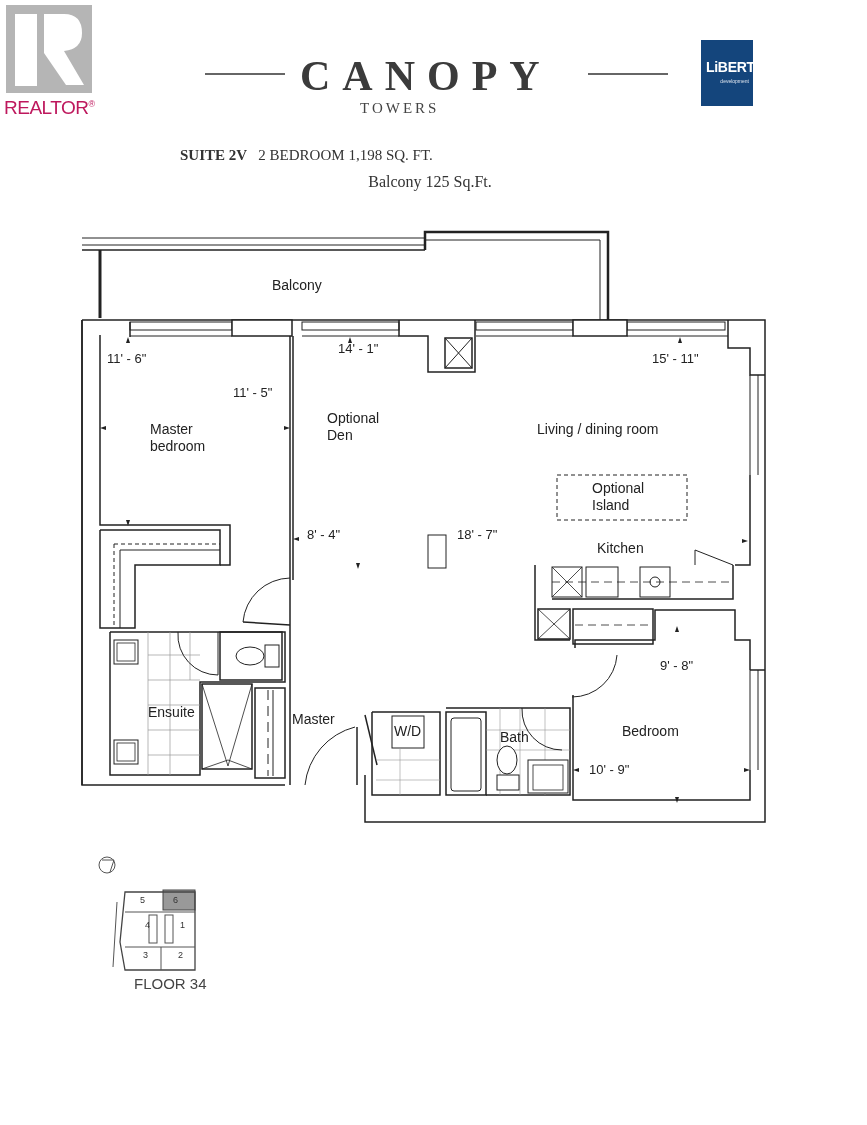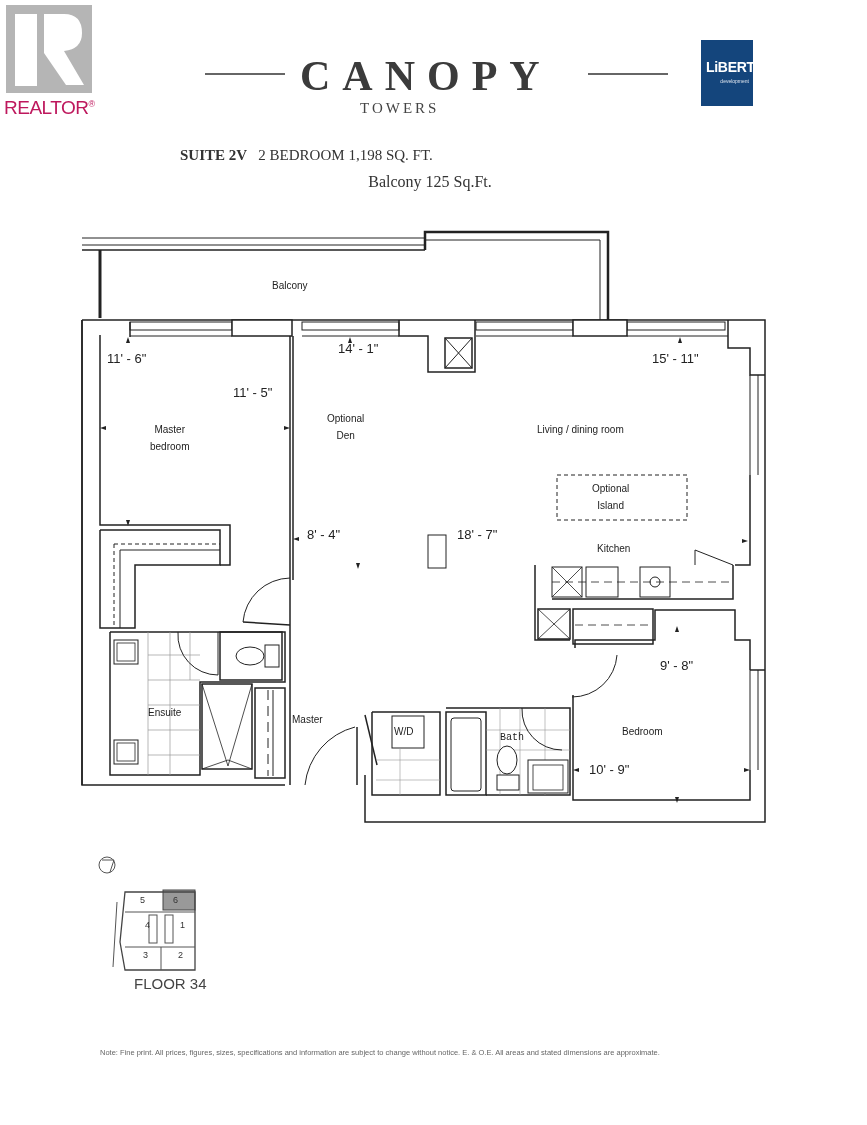--- a/index.html
+++ b/index.html
@@ -14,21 +14,21 @@
   .brand-line{position:absolute;height:2px;background:#666;top:73px;}
   .brand-title{position:absolute;left:300px;top:52px;width:270px;text-align:left;font-family:"Liberation Serif",serif;font-size:42px;letter-spacing:12px;color:#3b3b3b;font-weight:bold;}
   .brand-sub{position:absolute;left:360px;top:100px;width:150px;text-align:left;font-family:"Liberation Serif",serif;font-size:15px;letter-spacing:3px;color:#444;}
   .liberty{left:701px;top:40px;width:52px;height:66px;background:#14457c;color:#fff;}
   .liberty-name{position:absolute;left:5px;top:19px;font-size:14px;font-weight:bold;letter-spacing:-0.3px;font-family:"Liberation Sans",sans-serif;}
   .liberty-sub{position:absolute;right:4px;top:38px;font-size:5px;color:#dfe6ef;}
   .suite{left:180px;top:147px;width:500px;text-align:left;font-family:"Liberation Serif",serif;font-size:15px;color:#333;}
   .suite b{font-weight:bold;}
   .balcony-area{left:330px;top:173px;width:200px;text-align:center;font-family:"Liberation Serif",serif;font-size:16px;color:#333;}
   .plan{left:0;top:0;}
-  .room-label{position:absolute;font-size:10px;color:#222;text-align:center;line-height:17px;white-space:nowrap;}
+  .room-label{position:absolute;font-size:14px;color:#222;text-align:left;line-height:17px;white-space:nowrap;}
   .dim{position:absolute;font-size:13px;color:#222;white-space:nowrap;}
   .note{left:100px;top:1048px;width:650px;font-size:7.5px;line-height:10px;color:#666;}
   .floor-label{left:134px;top:975px;font-size:15px;color:#444;}
 </style>
 </head>
 <body>
 
 <div class="abs realtor">
   <div class="realtor-box">
     <svg width="86" height="88" viewBox="0 0 86 88">
@@ -220,21 +220,21 @@
 bedroom</div>
 <div class="room-label" style="left:327px;top:410px;white-space:pre-line;">Optional
 Den</div>
 <div class="room-label" style="left:537px;top:421px;">Living / dining room</div>
 <div class="room-label" style="left:592px;top:480px;white-space:pre-line;">Optional
 Island</div>
 <div class="room-label" style="left:597px;top:540px;">Kitchen</div>
 <div class="room-label" style="left:148px;top:704px;">Ensuite</div>
 <div class="room-label" style="left:292px;top:711px;">Master</div>
 <div class="room-label" style="left:394px;top:723px;">W/D</div>
-<div class="room-label" style="left:500px;top:729px;font-family:Liberation Mono, monospace;">Bath</div>
+<div class="room-label" style="left:500px;top:729px;">Bath</div>
 <div class="room-label" style="left:622px;top:723px;">Bedroom</div>
 
 <div class="dim" style="left:107px;top:351px;">11' - 6"</div>
 <div class="dim" style="left:233px;top:385px;">11' - 5"</div>
 <div class="dim" style="left:338px;top:341px;">14' - 1"</div>
 <div class="dim" style="left:652px;top:351px;">15' - 11"</div>
 <div class="dim" style="left:307px;top:527px;">8' - 4"</div>
 <div class="dim" style="left:457px;top:527px;">18' - 7"</div>
 <div class="dim" style="left:660px;top:658px;">9' - 8"</div>
 <div class="dim" style="left:589px;top:762px;">10' - 9"</div>
@@ -255,14 +255,13 @@
 </svg>
 <div class="abs" style="left:140px;top:895px;font-size:9px;color:#333;">5</div>
 <div class="abs" style="left:173px;top:895px;font-size:9px;color:#333;">6</div>
 <div class="abs" style="left:145px;top:920px;font-size:9px;color:#333;">4</div>
 <div class="abs" style="left:180px;top:920px;font-size:9px;color:#333;">1</div>
 <div class="abs" style="left:143px;top:950px;font-size:9px;color:#333;">3</div>
 <div class="abs" style="left:178px;top:950px;font-size:9px;color:#333;">2</div>
 <div class="abs floor-label">FLOOR 34</div>
 
 <div class="abs note">
-  <div>Note: Fine print. All prices, figures, sizes, specifications and information are subject to change without notice. E. &amp; O.E. All areas and stated dimensions are approximate.</div>
 </div>
 
 </body></html>

